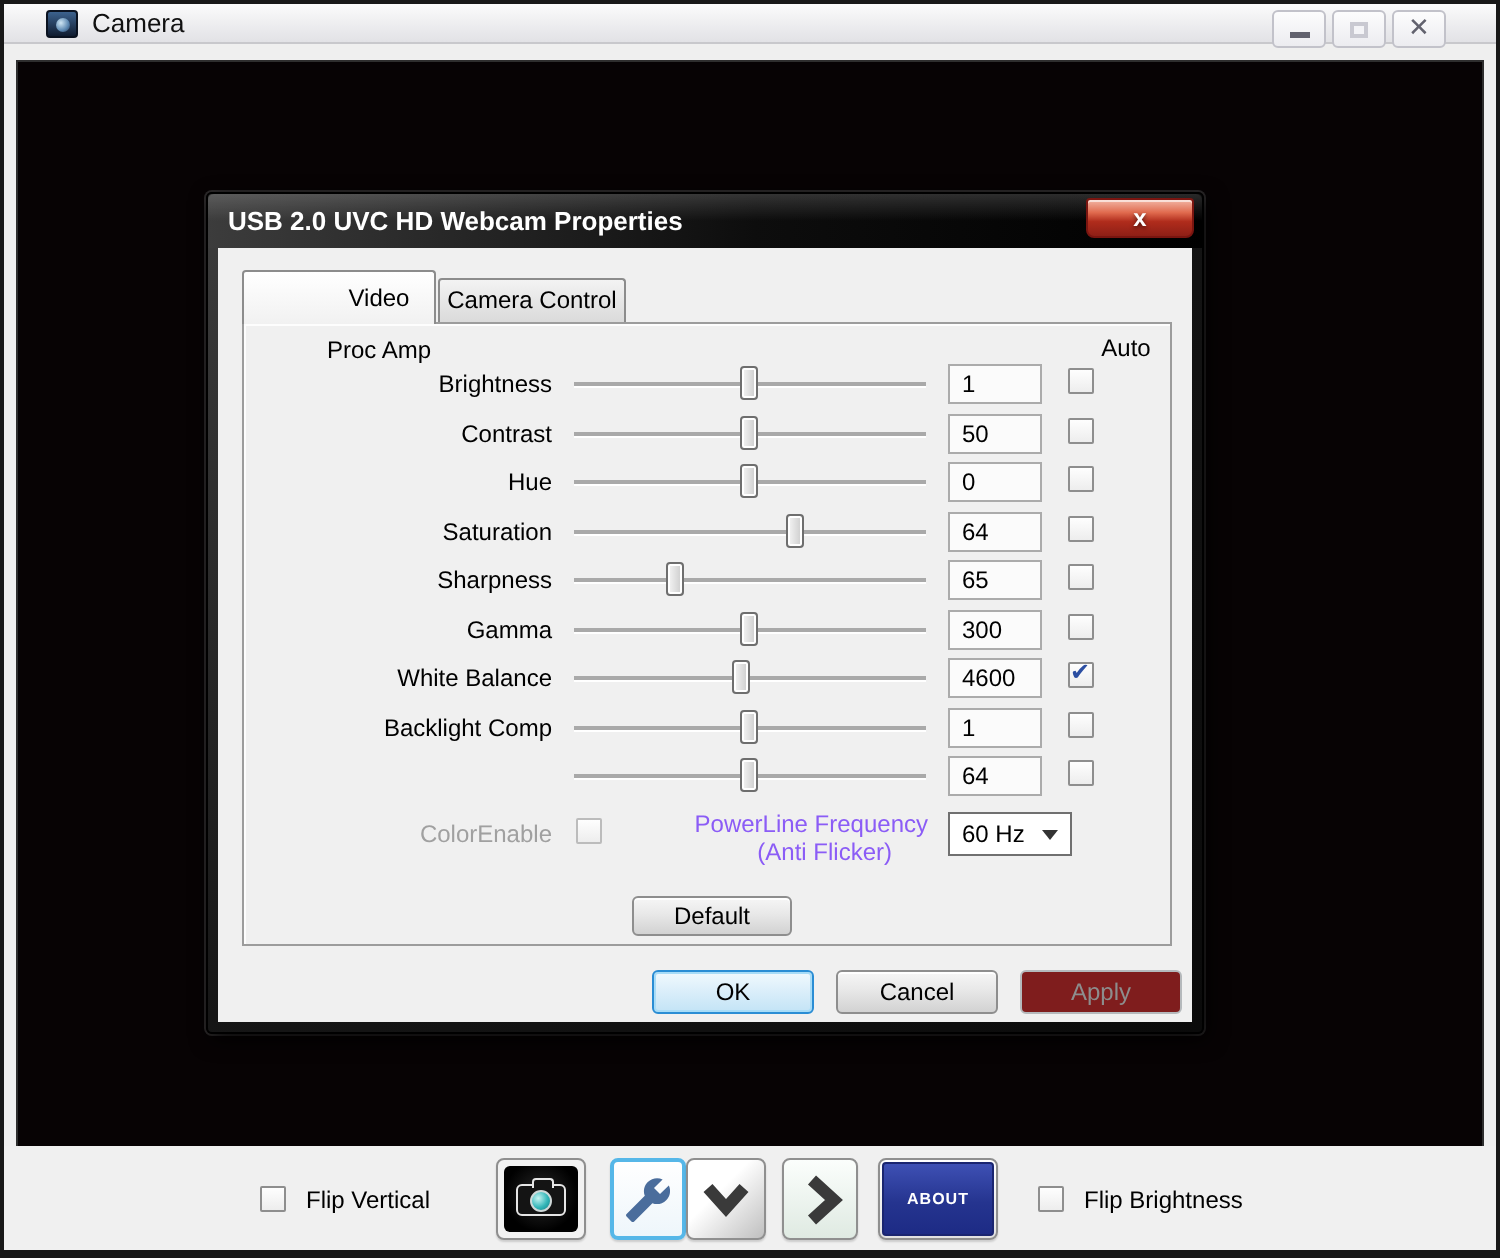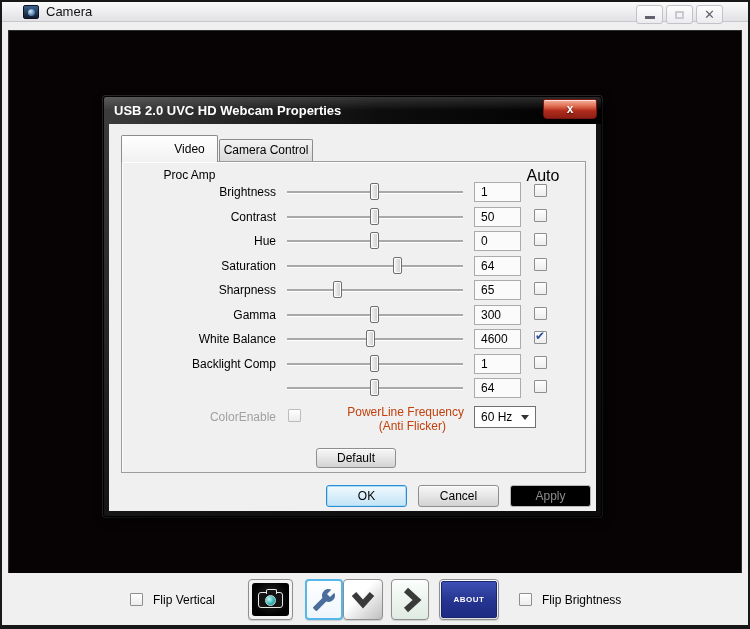--- a/index.html
+++ b/index.html
@@ -77,52 +77,52 @@
 
   .tab { position:absolute; border:1px solid #8c8c8c; border-bottom:none; border-radius:2px 2px 0 0;
          font-size:12px; text-align:center; color:#000; }
   .tab-active { left:12px; top:11px; width:97px; height:27px; line-height:26px;
          background:linear-gradient(#ffffff,#f1f1f1); z-index:2;padding-left:40px; }
   .tab-inactive { left:110px; top:15px; width:94px; height:23px; line-height:21px;
          background:linear-gradient(#f3f3f3,#d9d9d9); z-index:0; }
   .tab-pane { position:absolute; left:12px; top:37px; width:465px; height:312px;
          border:1px solid #9c9c9c; background:#f0f0f0; box-shadow:inset 1px 1px 0 #fdfdfd; z-index:1; }
 
-  .auto-header { position:absolute; left:400px; top:5px; width:42px; text-align:center; font-size:16px; color:#000; }
+  .auto-header { position:absolute; left:420px; top:5px; width:42px; text-align:center; font-size:12px; color:#000; }
 
   .slider-row { position:absolute; left:0; width:100%; height:24px; }
   .row-label { position:absolute; left:0; top:0; width:154px; text-align:right; font-size:12px; color:#000; line-height:24px; }
   .slider { position:absolute; left:165px; top:0; width:176px; height:24px; }
   .slider-track { position:absolute; left:0; right:0; top:11px; height:2px; background:#a9a9a9;
                   box-shadow:0 1px 0 rgba(255,255,255,.95); }
   .slider-thumb { position:absolute; top:3px; width:9px; height:17px; border:1px solid #6e6e6e; border-radius:2px;
                   background:linear-gradient(90deg,#f5f5f5,#cccccc); box-shadow:inset 0 0 0 1px #fff; }
   .value-box { position:absolute; left:352px; top:2px; width:47px; height:20px; border:1px solid #ababab;
                background:#fbfbfb; font-size:12px; color:#000; line-height:18px; padding-left:6px; }
   .auto-cb { position:absolute; left:412px; top:4px; }
 
   .colorenable-label { position:absolute; left:0; top:247px; width:154px; text-align:right; font-size:12px; color:#a0a0a0; line-height:16px; }
   .colorenable-cb { position:absolute; left:166px; top:247px; }
-  .powerline-label { position:absolute; left:180px; top:243px; width:162px; font-size:12px; color:#c2410c; }
+  .powerline-label { position:absolute; left:180px; top:243px; width:162px; font-size:12px; color:#8b5cf6; }
   .powerline-label .line1 { text-align:right; }
   .powerline-label .line2 { text-align:right; padding-right:18px; }
   .dropdown { position:absolute; left:352px; top:244px; width:62px; height:22px; border:1px solid #707070;
               background:#fff; font-size:12px; color:#000; line-height:20px; padding-left:6px; }
   .dropdown-arrow { position:absolute; right:6px; top:8px; width:0; height:0;
               border-left:4px solid transparent; border-right:4px solid transparent; border-top:5px solid #333; }
   .default-btn { position:absolute; left:194px; top:286px; width:80px; height:20px; }
 
   .push-btn { border:1px solid #8e8e8e; border-radius:3px; font-size:12px; color:#000; text-align:center;
               background:linear-gradient(#f6f6f6,#e8e8e8 45%,#d2d2d2); box-shadow:inset 0 1px 0 #fff; }
   .default-btn.push-btn { line-height:18px; }
   .dlg-btn { position:absolute; top:361px; width:81px; height:22px; line-height:20px; }
   .ok-btn { left:217px; border:1px solid #2a8dd4; box-shadow:inset 0 0 0 1px #a8dcf7;
             background:linear-gradient(#f1f9fd,#dceffa 45%,#c3e4f6); }
   .cancel-btn { left:309px; }
-  .apply-btn { left:401px; background:#000000; border:1px solid #b5b9bc; color:#8d8d8d; box-shadow:none; }
+  .apply-btn { left:401px; background:#7f1d1d; border:1px solid #b5b9bc; color:#8d8d8d; box-shadow:none; }
 </style>
 </head>
 <body>
 
 <div class="app-window">
 
   <div class="titlebar">
     <div class="title-icon"></div>
     <div class="title-text">Camera</div>
     <div class="win-controls">

